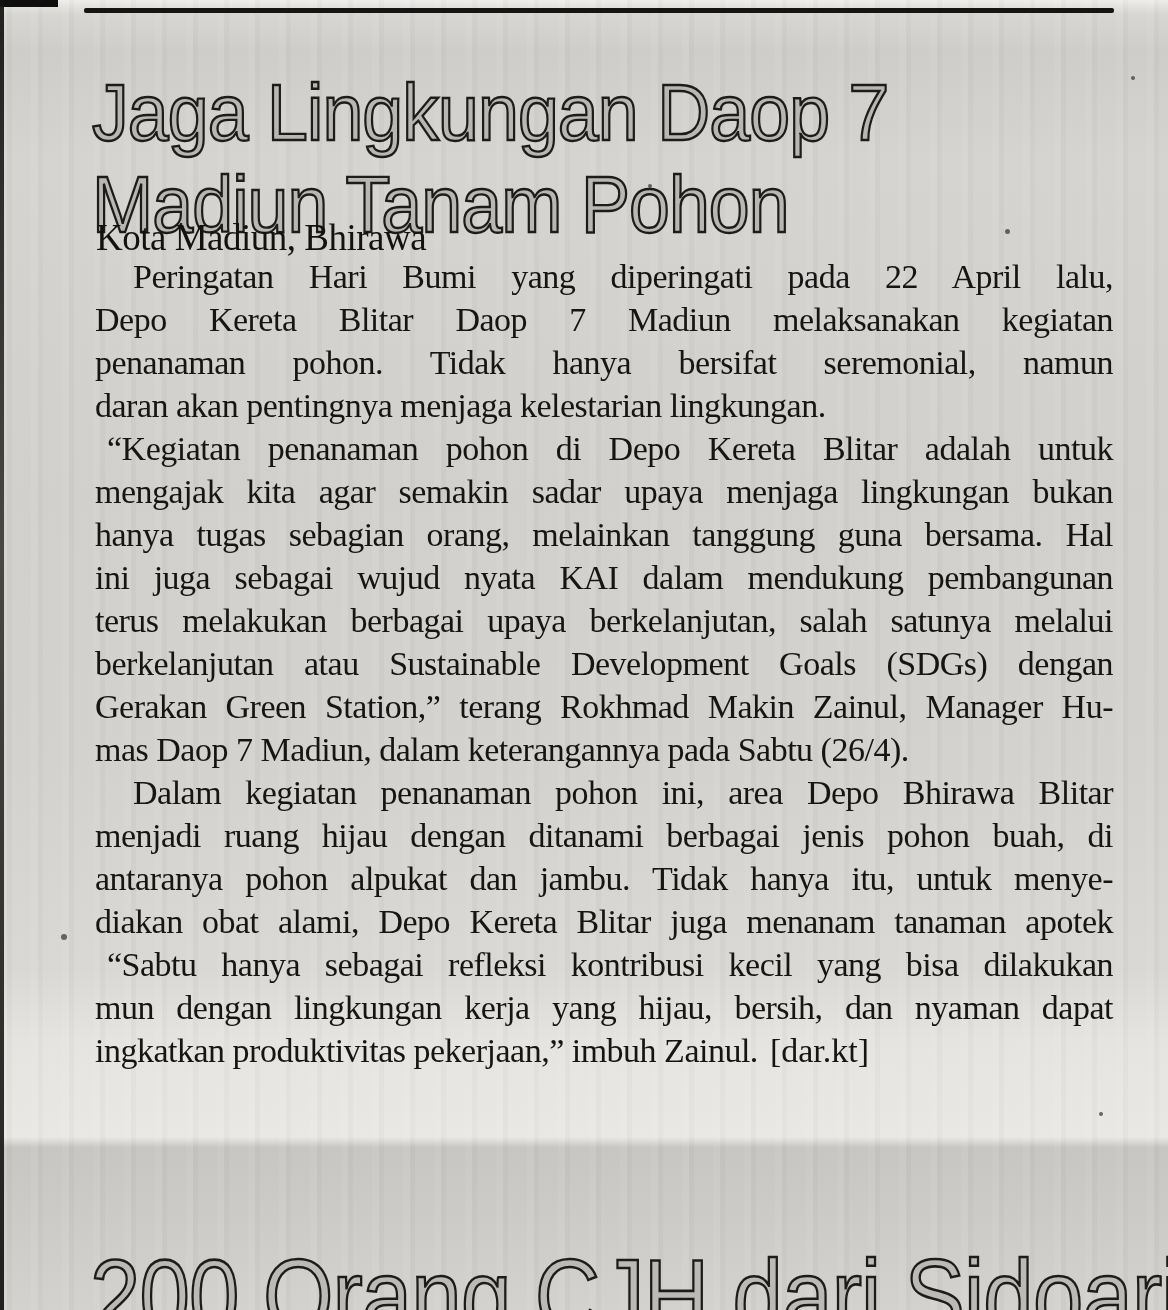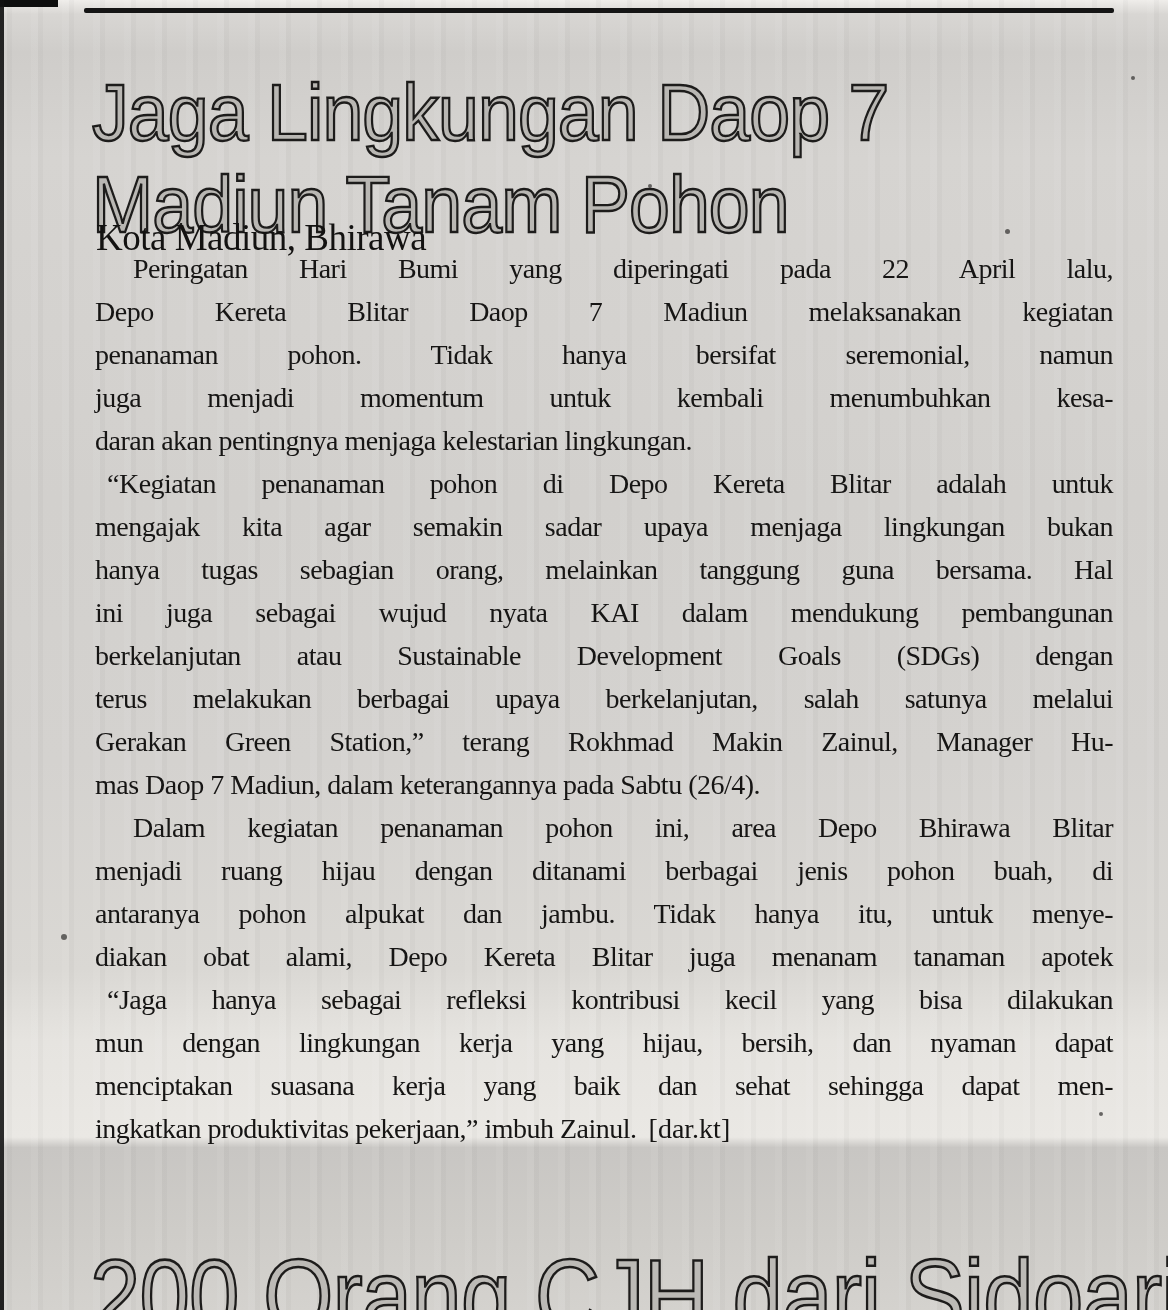--- a/index.html
+++ b/index.html
@@ -47,22 +47,22 @@
     -webkit-text-stroke:2.4px #1d1c1b;
     -webkit-text-fill-color:#b9b7b3;
     white-space:nowrap;
   }
   .dateline{
     position:absolute;left:96px;top:216px;
     font-size:37px;font-weight:400;letter-spacing:-.5px;
     color:#131211;
   }
   .body{
-    position:absolute;left:95px;top:247px;width:1018px;
-    font-size:28px;line-height:43px;letter-spacing:-.5px;
+    position:absolute;left:95px;top:255px;width:1018px;
+    font-size:34px;line-height:43px;letter-spacing:-.5px;
     color:#161514;
   }
   .line{
     text-align:justify;
     text-align-last:justify;
   }
   .pend{text-align-last:left;}
   .ind-lg{padding-left:38px;}
   .ind-sm{padding-left:12px;}
   .ital{font-style:italic;}
@@ -101,46 +101,44 @@
   </h1>
 
   <div class="dateline">Kota Madiun, Bhirawa</div>
 
   <div class="body">
 
     <div>
       <div class="line ind-lg">Peringatan Hari Bumi yang diperingati pada 22 April lalu,</div>
       <div class="line">Depo Kereta Blitar Daop 7 Madiun melaksanakan kegiatan</div>
       <div class="line">penanaman pohon. Tidak hanya bersifat seremonial, namun</div>
-      <div class="line">juga menjadi momentum untuk kembali menumbuhkan kesa-</div>
       <div class="line pend">daran akan pentingnya menjaga kelestarian lingkungan.</div>
     </div>
 
     <div>
       <div class="line ind-sm">“Kegiatan penanaman pohon di Depo Kereta Blitar adalah untuk</div>
       <div class="line">mengajak kita agar semakin sadar upaya menjaga lingkungan bukan</div>
       <div class="line">hanya tugas sebagian orang, melainkan tanggung guna bersama. Hal</div>
       <div class="line">ini juga sebagai wujud nyata KAI dalam mendukung pembangunan</div>
+      <div class="line">terus melakukan berbagai upaya berkelanjutan, salah satunya melalui</div>
       <div class="line">berkelanjutan atau Sustainable Development Goals (SDGs) dengan</div>
-      <div class="line">terus melakukan berbagai upaya berkelanjutan, salah satunya melalui</div>
       <div class="line">Gerakan Green Station,” terang Rokhmad Makin Zainul, Manager Hu-</div>
       <div class="line pend">mas Daop 7 Madiun, dalam keterangannya pada Sabtu (26/4).</div>
     </div>
 
     <div>
       <div class="line ind-lg">Dalam kegiatan penanaman pohon ini, area Depo Bhirawa Blitar</div>
       <div class="line">menjadi ruang hijau dengan ditanami berbagai jenis pohon buah, di</div>
       <div class="line">antaranya pohon alpukat dan jambu. Tidak hanya itu, untuk menye-</div>
       <div class="line">diakan obat alami, Depo Kereta Blitar juga menanam tanaman apotek</div>
     </div>
 
     <div>
-      <div class="line ind-sm">“Jaga hanya sebagai refleksi kontribusi kecil yang bisa dilakukan</div>
+      <div class="line ind-sm">“Sabtu hanya sebagai refleksi kontribusi kecil yang bisa dilakukan</div>
       <div class="line">mun dengan lingkungan kerja yang hijau, bersih, dan nyaman dapat</div>
-      <div class="line">menciptakan suasana kerja yang baik dan sehat sehingga dapat men-</div>
       <div class="line pend">
         <span>ingkatkan produktivitas pekerjaan,” imbuh Zainul.</span><span class="byline">[dar.kt]</span>
       </div>
     </div>
 
   </div>
 
   <div class="next-headline">200 Orang CJH dari Sidoarjo</div>
 
 </div>

